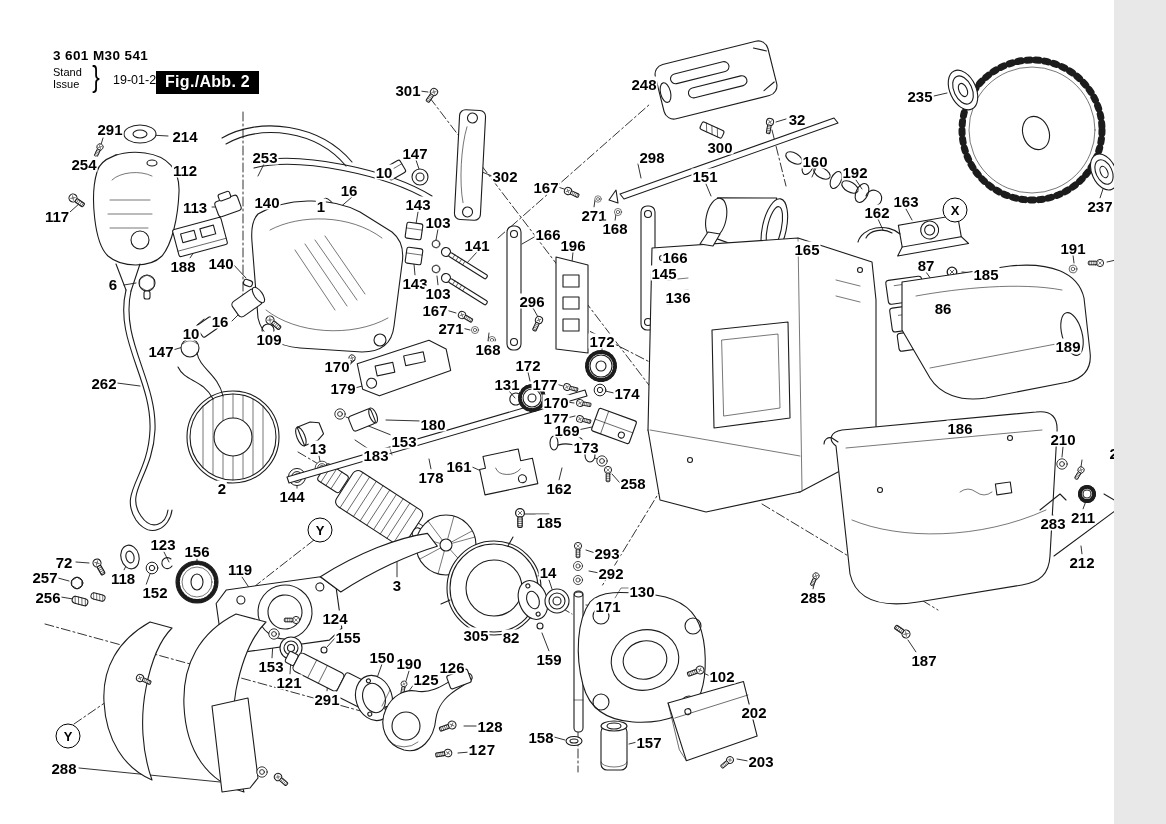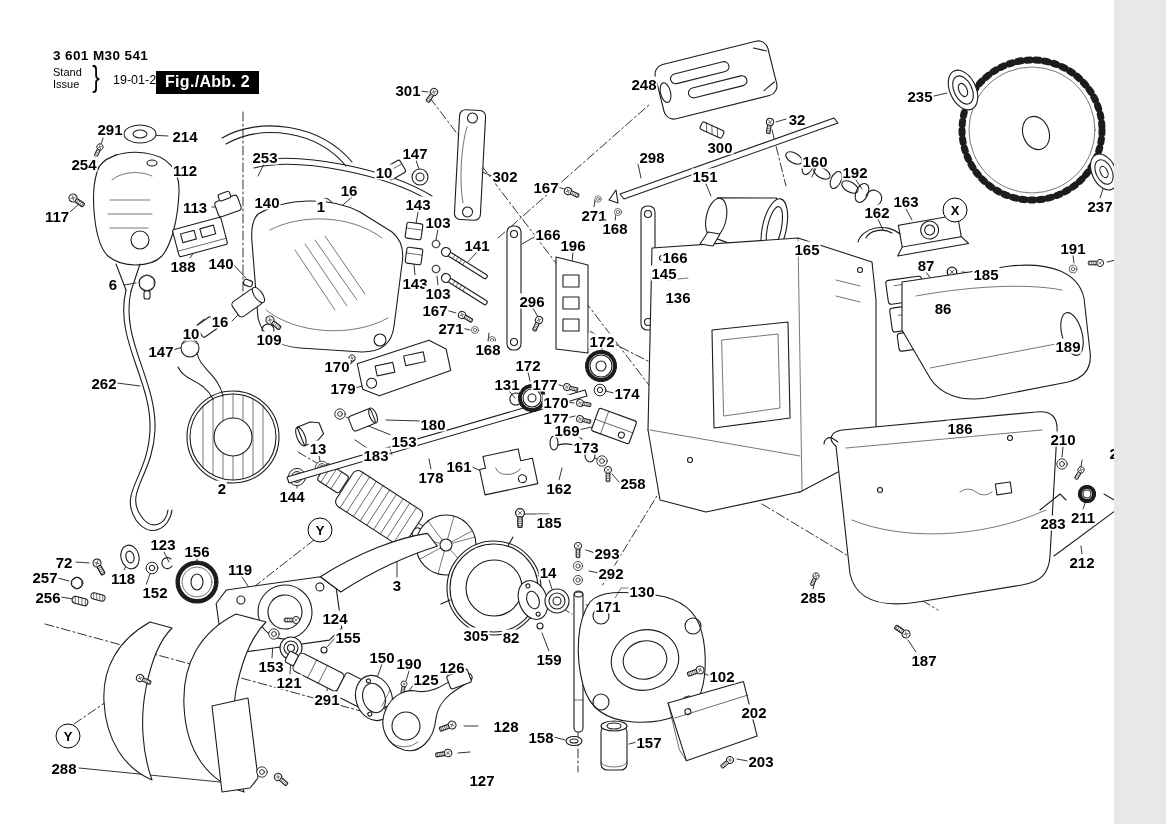--- a/index.html
+++ b/index.html
@@ -634,25 +634,25 @@
       <div class="callout" style="left: 813px; top: 597px;">285</div>
       <div class="callout" style="left: 271px; top: 666px;">153</div>
       <div class="callout" style="left: 289px; top: 682px;">121</div>
       <div class="callout" style="left: 382px; top: 657px;">150</div>
       <div class="callout" style="left: 409px; top: 663px;">190</div>
       <div class="callout" style="left: 426px; top: 679px;">125</div>
       <div class="callout" style="left: 452px; top: 667px;">126</div>
       <div class="callout" style="left: 722px; top: 676px;">102</div>
       <div class="callout" style="left: 924px; top: 660px;">187</div>
       <div class="callout" style="left: 327px; top: 699px;">291</div>
-      <div class="callout" style="left: 506px; top: 726px;">128</div>
+      <div class="callout" style="left: 490px; top: 726px;">128</div>
       <div class="callout" style="left: 754px; top: 712px;">202</div>
       <div class="callout" style="left: 649px; top: 742px;">157</div>
       <div class="callout" style="left: 541px; top: 737px;">158</div>
-      <div class="callout" style="left: 482px; top: 780px;">127</div>
+      <div class="callout" style="left: 482px; top: 751px; font-family: Liberation Mono, monospace;">127</div>
       <div class="callout" style="left: 761px; top: 761px;">203</div>
       <div class="callout" style="left: 64px; top: 768px;">288</div>
       <div class="marker" style="left: 955px; top: 210px;">X</div>
       <div class="marker" style="left: 320px; top: 530px;">Y</div>
       <div class="marker" style="left: 68px; top: 736px;">Y</div>
     </div>
 
 </div>
 
 </body></html>

